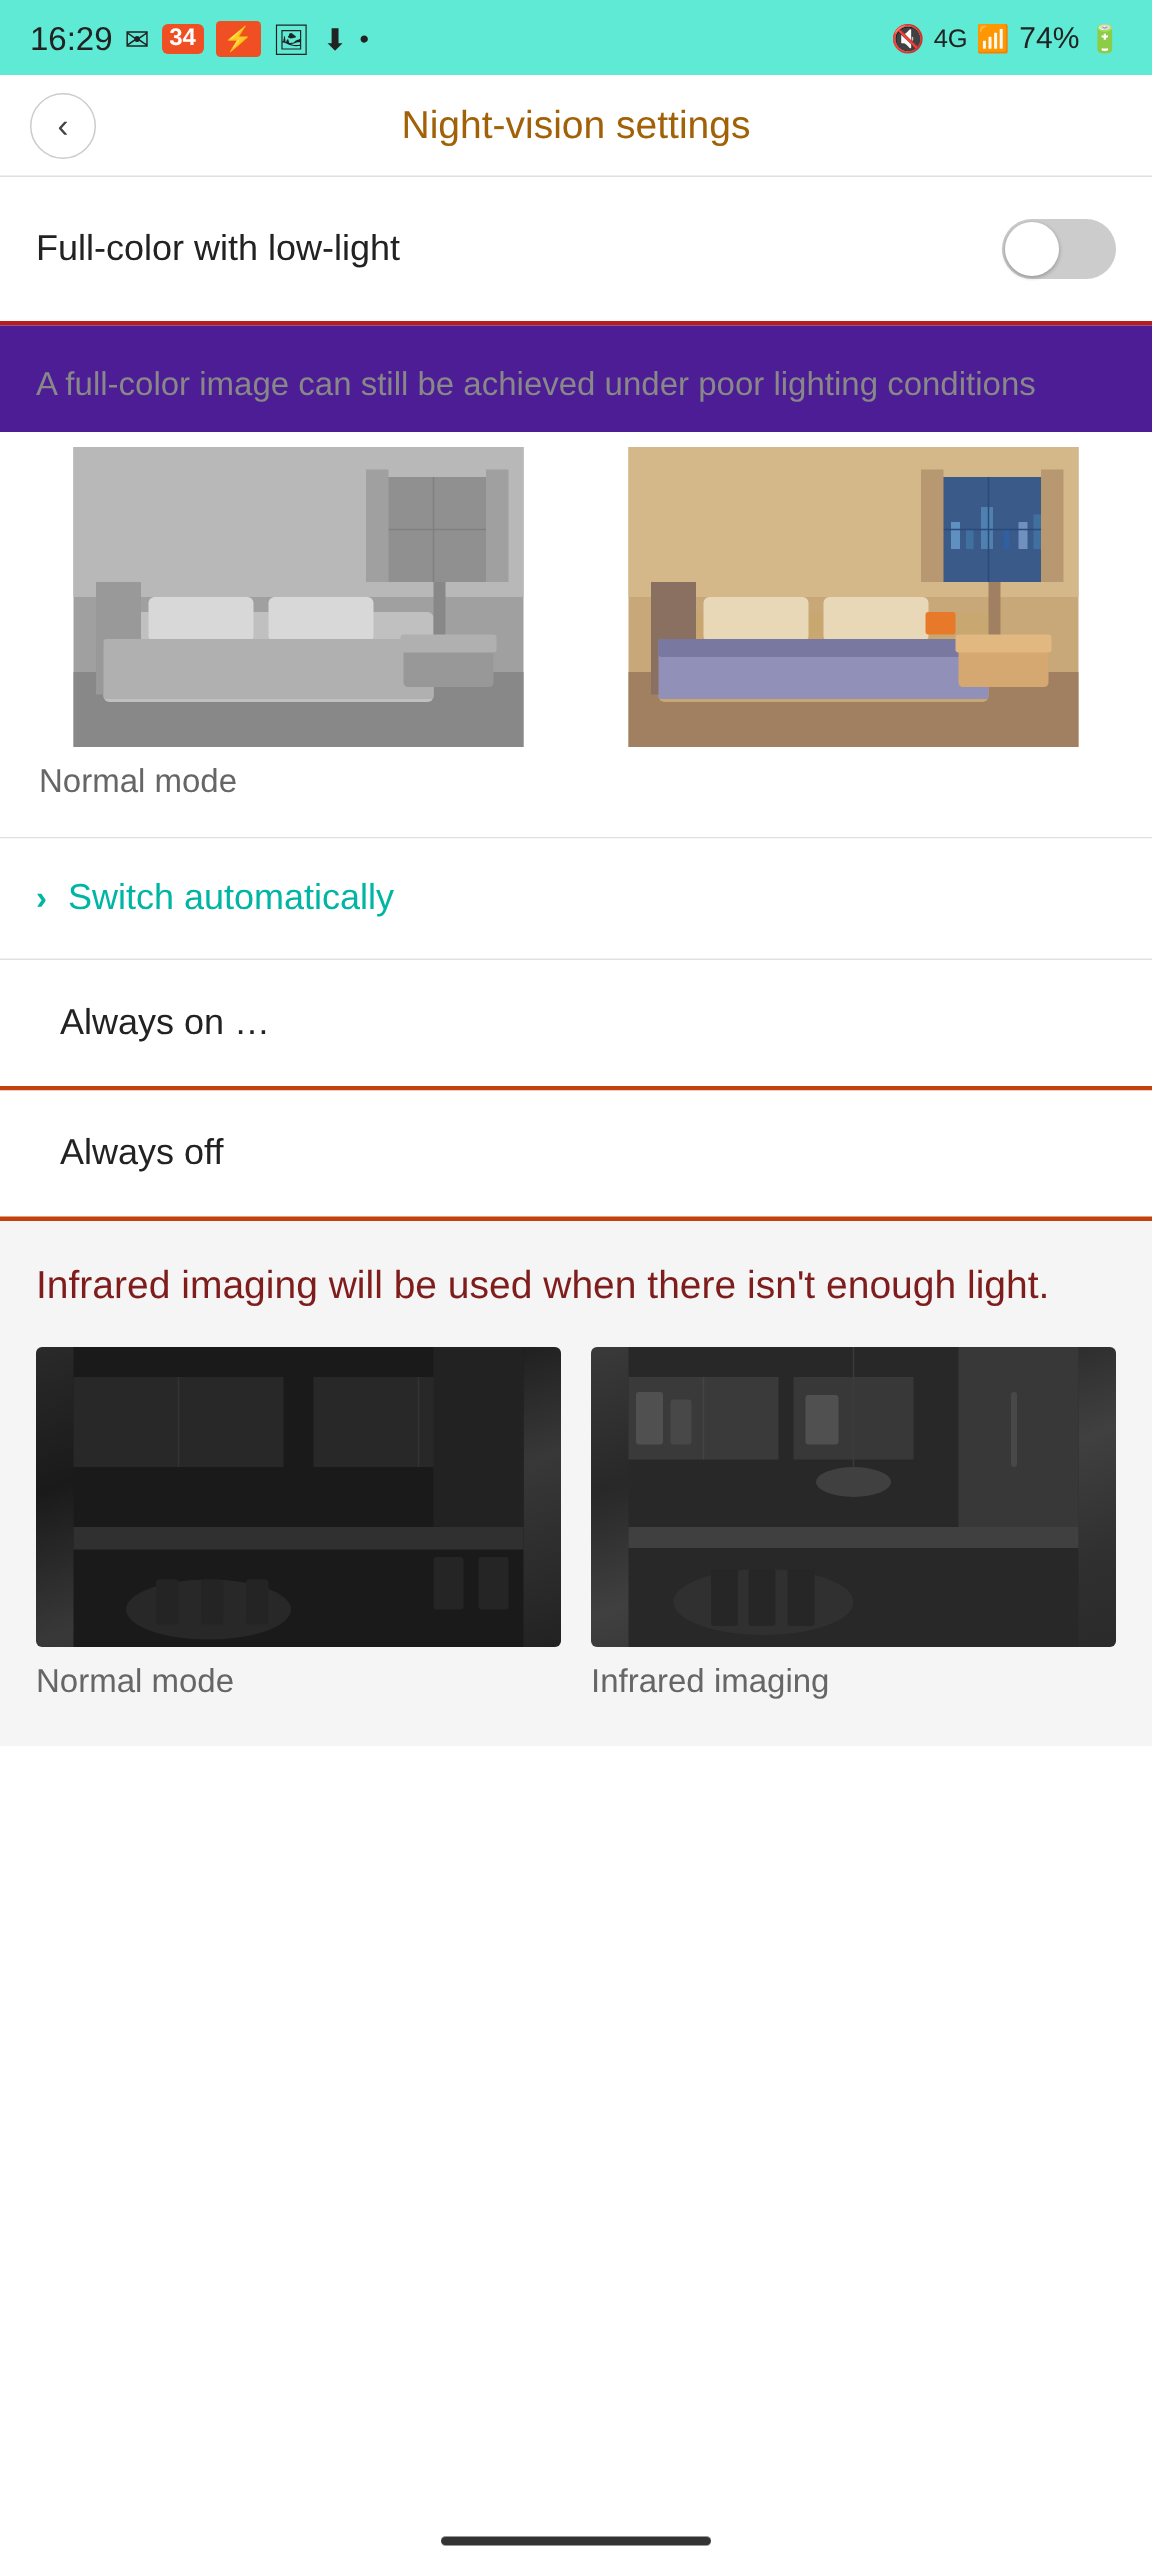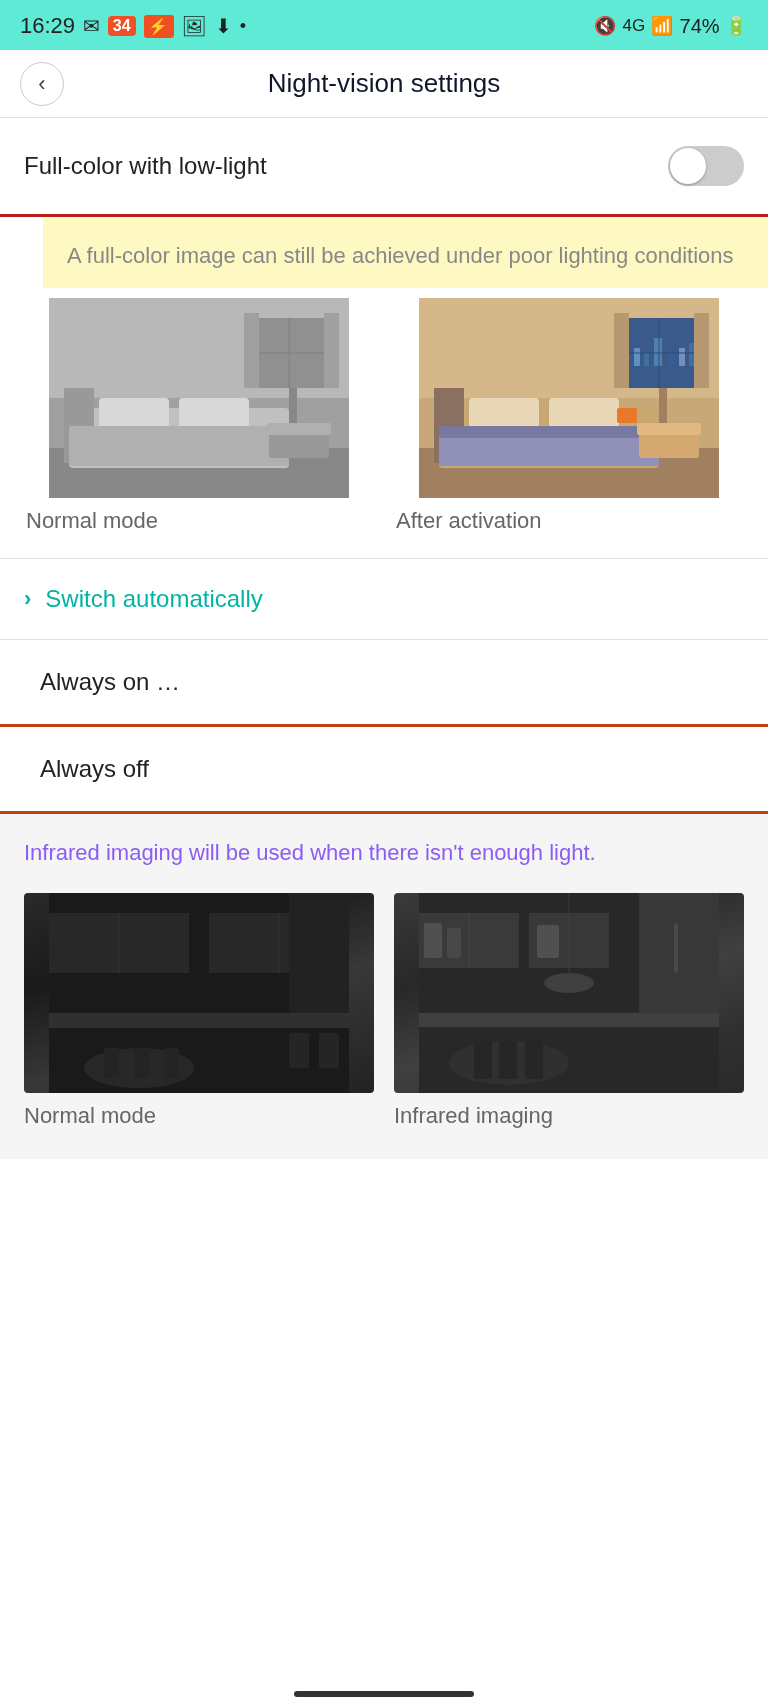--- a/index.html
+++ b/index.html
@@ -75,21 +75,21 @@
       background: #fff;
     }
     .back-arrow {
       font-size: 22px;
       color: #444;
       line-height: 1;
     }
     .page-title {
       font-size: 26px;
       font-weight: 400;
-      color: #0f172a;
+      color: #a16207;
     }
 
     
     .toggle-section {
       display: flex;
       align-items: center;
       justify-content: space-between;
       padding: 28px 24px;
       background: #fff;
       border-bottom: 3px solid #b91c1c;
@@ -115,22 +115,21 @@
       background: #fff;
       border-radius: 50%;
       top: 2px;
       left: 2px;
       box-shadow: 0 1px 3px rgba(0,0,0,0.3);
     }
 
     
     .description-section {
       padding: 24px 24px 16px 24px;
-      background: #fef9c3;
-      margin-left: 43px;
+      background: #4c1d95;
     }
     .description-text {
       font-size: 22px;
       color: #888;
       line-height: 1.4;
     }
 
     
     .image-grid {
       display: flex;
@@ -197,22 +196,22 @@
       font-size: 24px;
       color: #222;
     }
 
     
     .infrared-section {
       background: #f5f5f5;
       padding: 24px 24px 10px 24px;
     }
     .infrared-desc {
-      font-size: 22px;
-      color: #8b5cf6;
+      font-size: 26px;
+      color: #7f1d1d;
       line-height: 1.4;
       margin-bottom: 0;
     }
 
     
     .dark-image-grid {
       display: flex;
       gap: 20px;
       padding: 14px 24px 30px 24px;
       background: #f5f5f5;
@@ -370,21 +369,20 @@
 
         <rect x="195" y="15" width="15" height="75" fill="#b89870"></rect>
         <rect x="275" y="15" width="15" height="75" fill="#b89870"></rect>
 
         <rect x="220" y="130" width="60" height="30" fill="#d4a870" rx="3"></rect>
         <rect x="218" y="125" width="64" height="12" fill="#e0b880" rx="2"></rect>
 
         <rect x="198" y="110" width="20" height="15" fill="#e8782a" rx="2"></rect>
       </svg>
     </div>
-    <div class="image-caption">After activation</div>
   </div>
 </div>
 
 <div class="divider"></div>
 
 <div class="switch-auto-section">
   <span class="chevron-icon">›</span>
   <span class="switch-auto-label">Switch automatically</span>
 </div>
 

